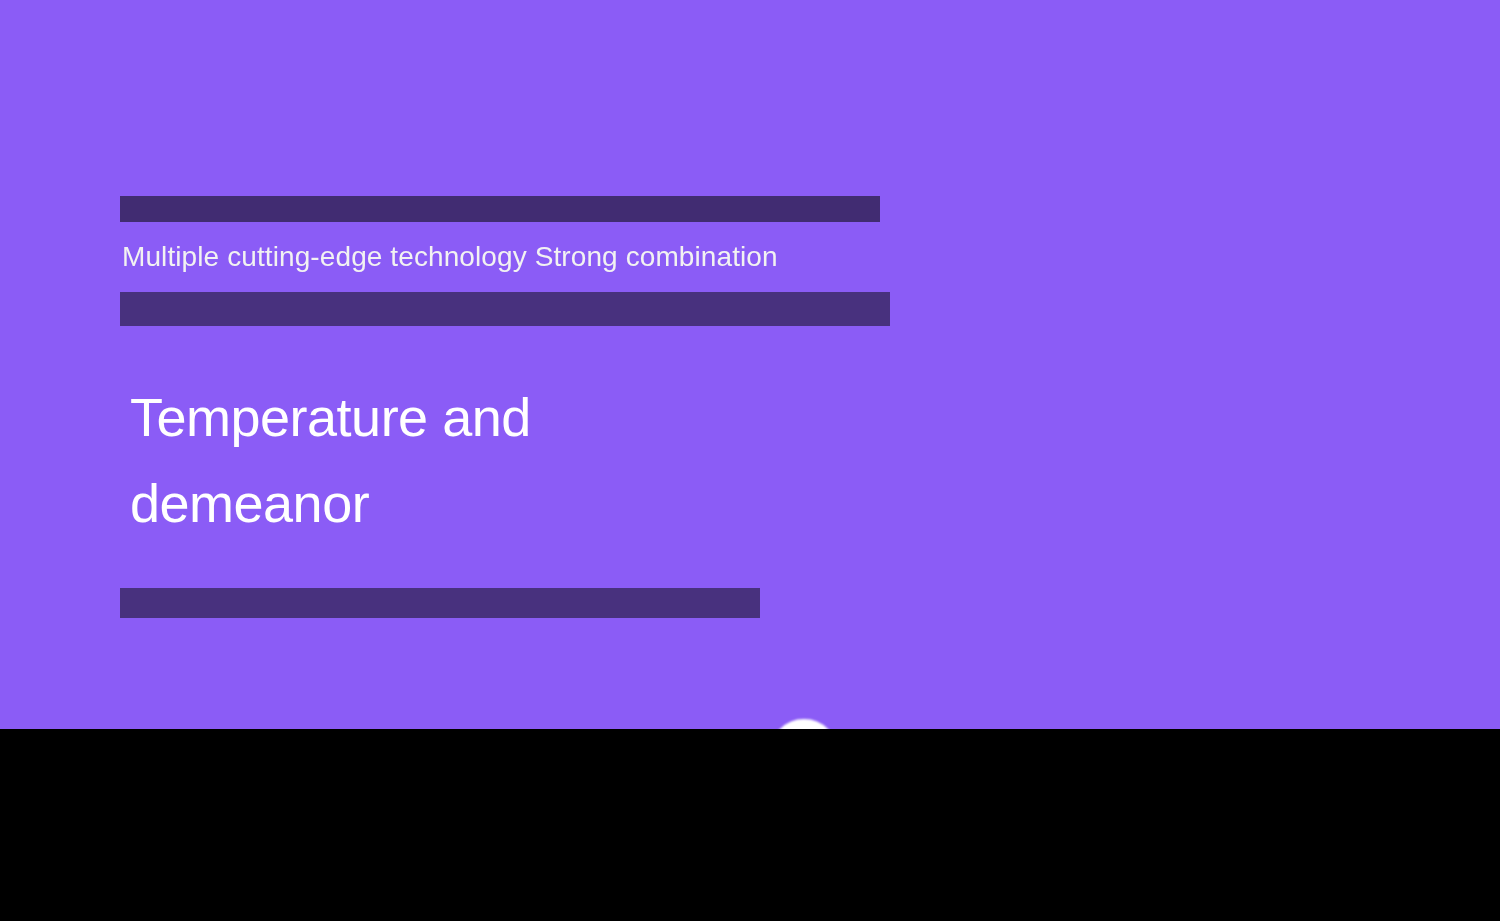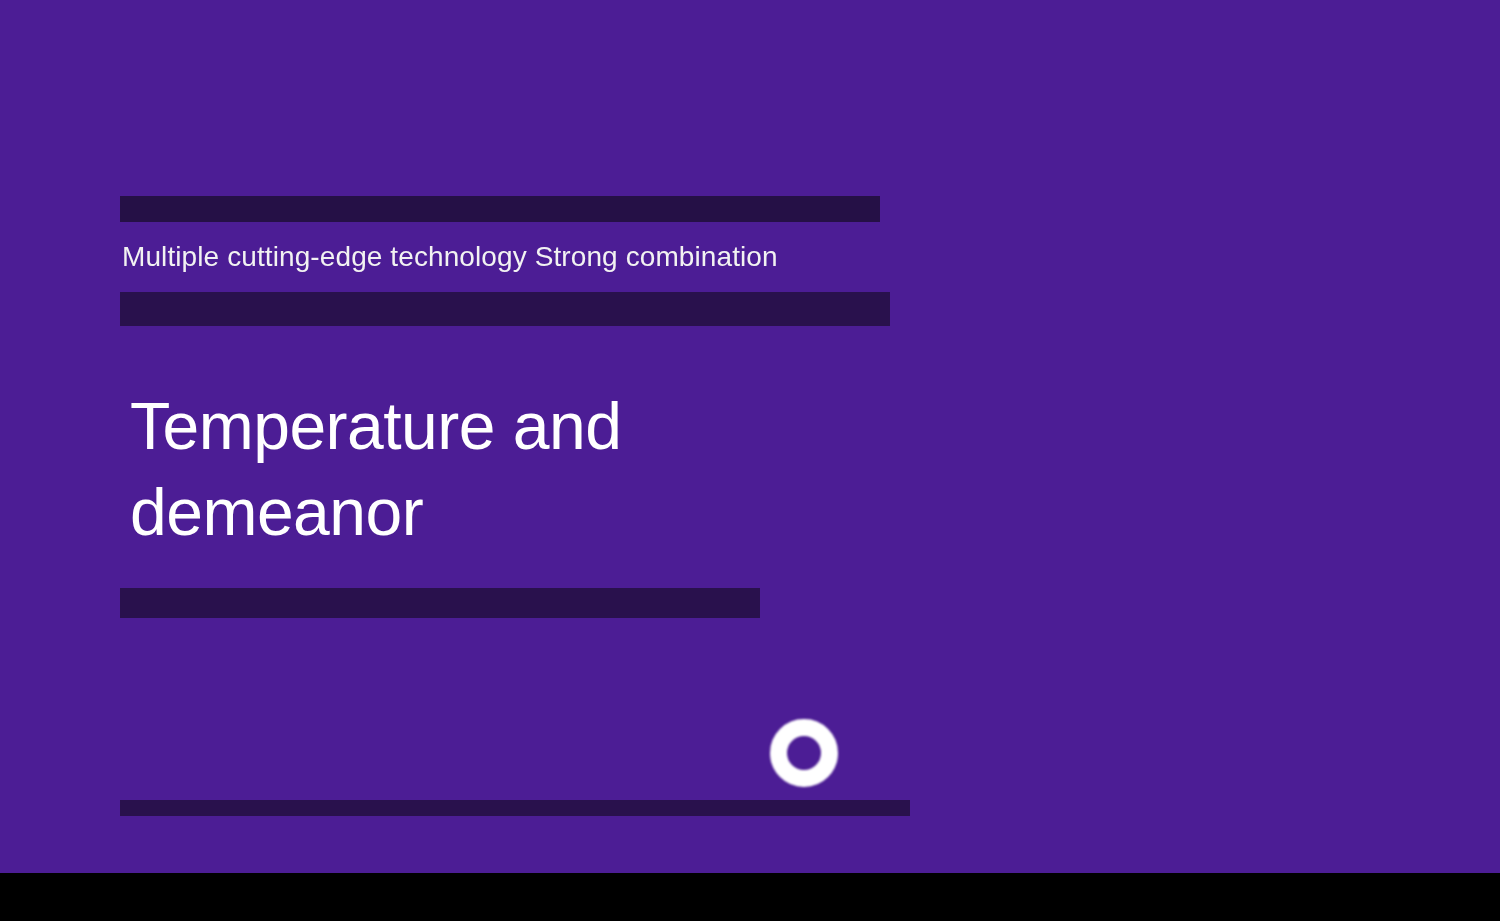--- a/index.html
+++ b/index.html
@@ -5,22 +5,22 @@
 <style>
   html, body {
     margin: 0;
     padding: 0;
     background: #000000;
   }
 
   #slide {
     position: relative;
     width: 1500px;
-    height: 873px;
-    background: #4c1d95;
+    height: 729px;
+    background: #8b5cf6;
     overflow: hidden;
     font-family: "Liberation Sans", sans-serif;
     -webkit-font-smoothing: antialiased;
   }
 
   
   .ghost-band {
     position: absolute;
     background: #050505;
     pointer-events: none;
@@ -40,23 +40,23 @@
     font-weight: 400;
     color: #f2f2f2;
     letter-spacing: .1px;
     white-space: nowrap;
   }
 
   
   .headline-primary {
     position: absolute;
     left: 130px;
-    top: 383px;
+    top: 374px;
     font-family: "Liberation Sans", sans-serif;
-    font-size: 66px;
+    font-size: 54px;
     line-height: 86px;
     font-weight: 400;
     color: #ffffff;
     letter-spacing: -0.5px;
     white-space: pre-line;
   }
 
   
   .headline-secondary {
     position: absolute;

